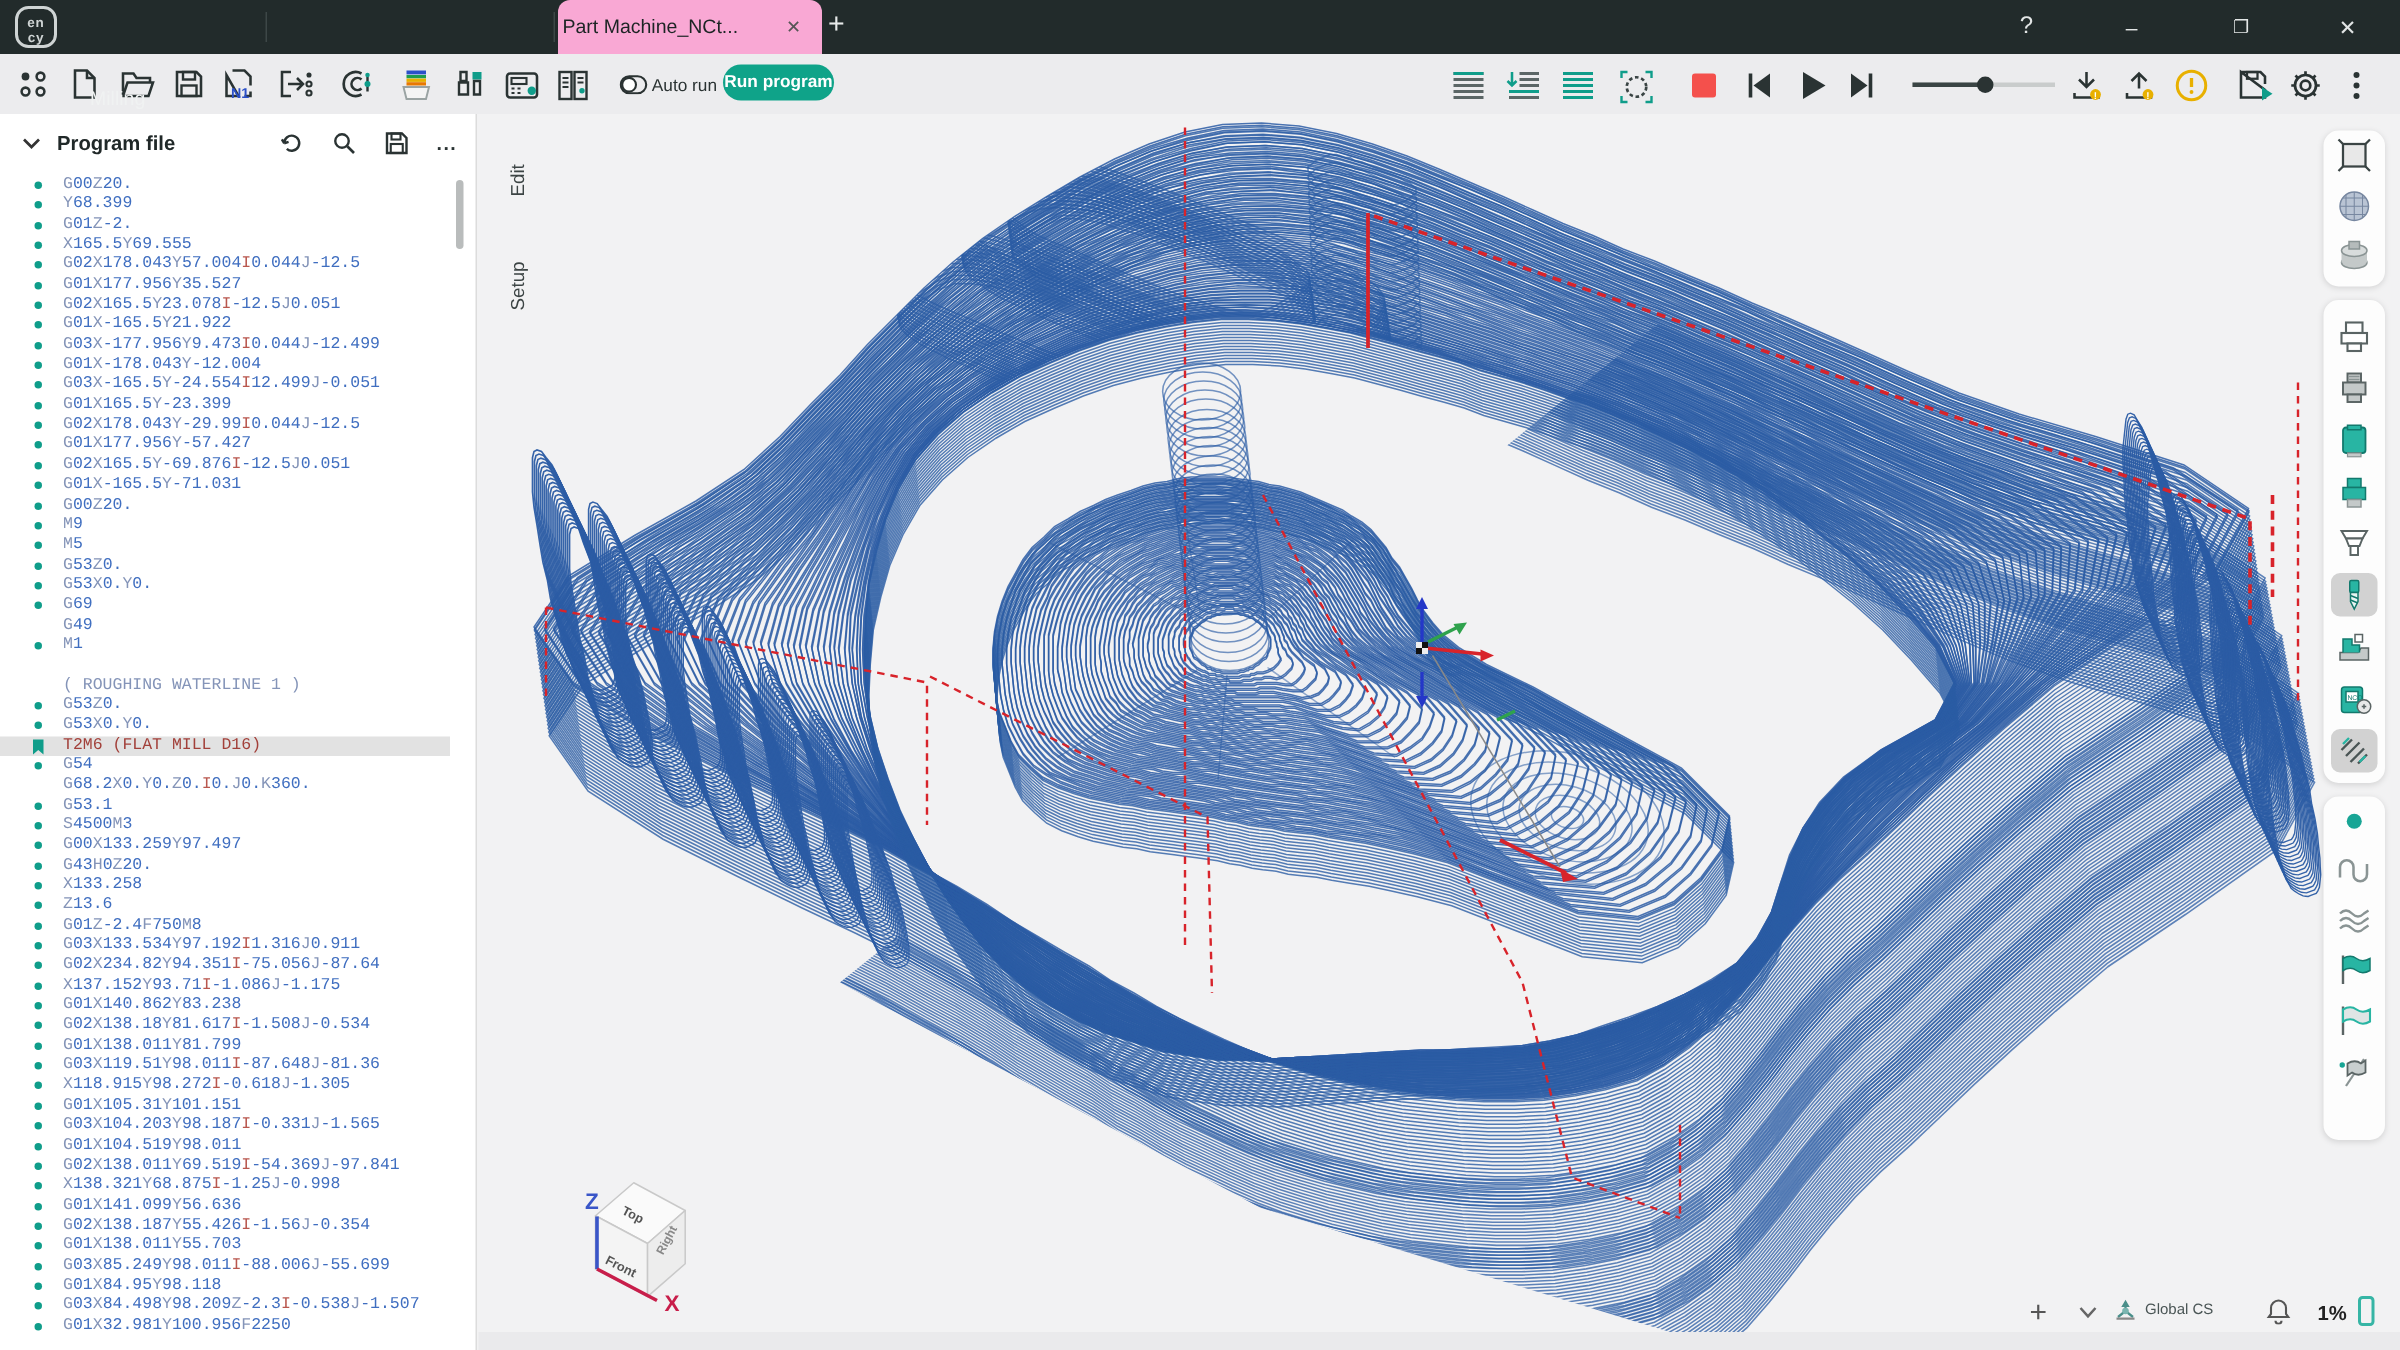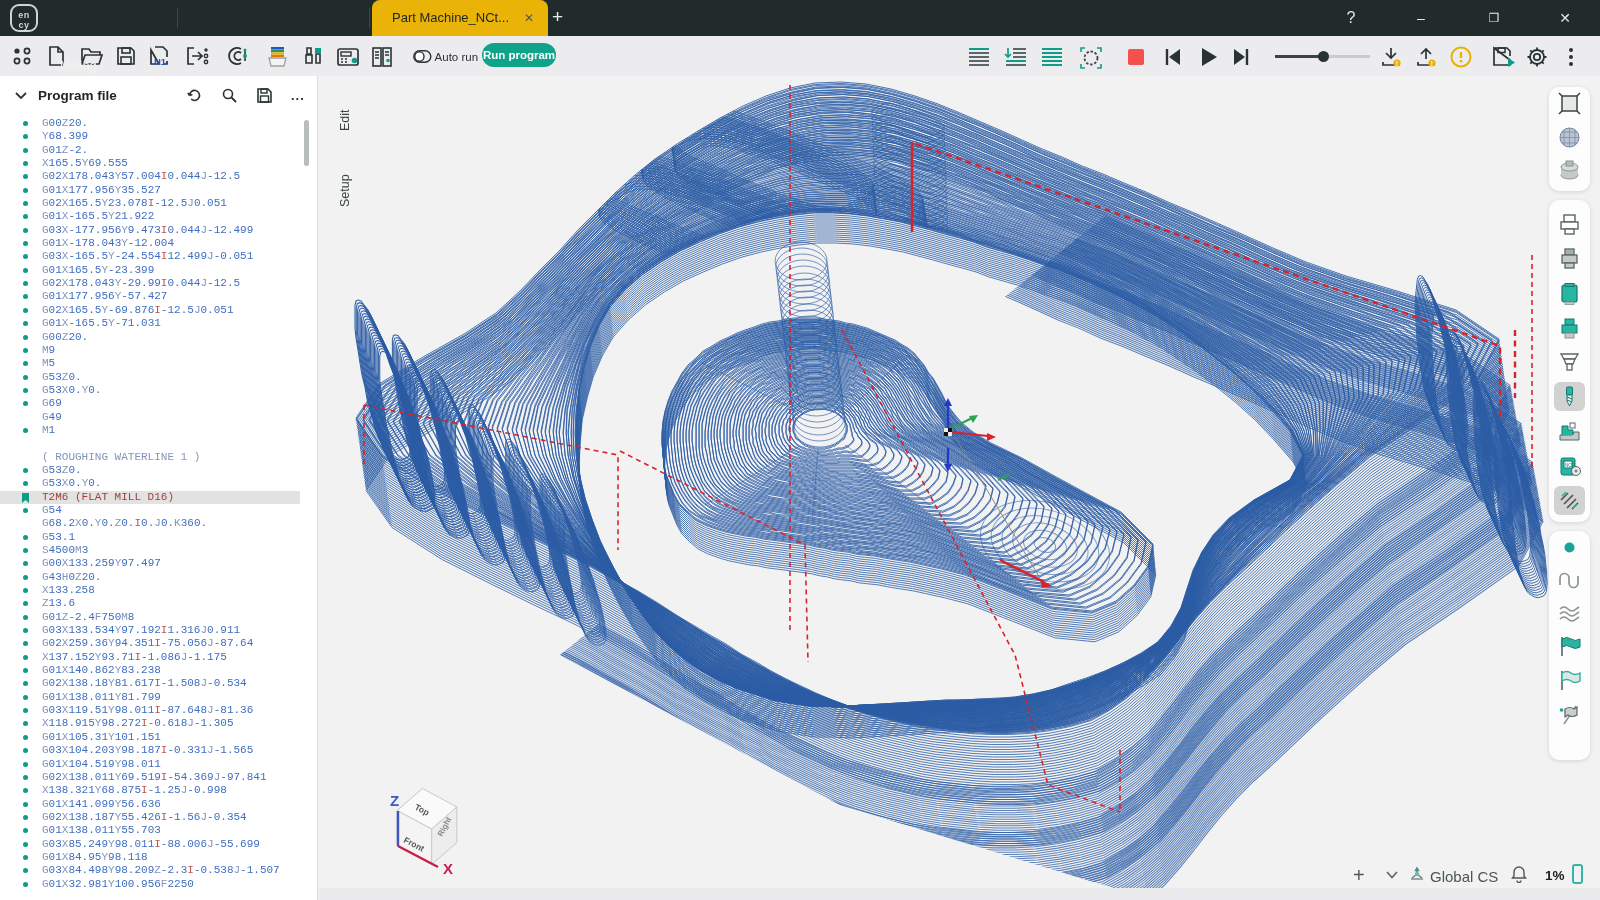--- a/index.html
+++ b/index.html
@@ -1,21 +1,21 @@
 <!DOCTYPE html>
 <html><head>
 <meta charset="utf-8">
 <style>
 * { margin:0; padding:0; box-sizing:border-box; }
 html,body { width:1600px; height:900px; overflow:hidden; font-family:"Liberation Sans",sans-serif; background:#f2f2f3; }
 .titlebar { position:absolute; left:0; top:0; width:1600px; height:36px; background:#222b2b; z-index:5; }
 .logo { position:absolute; left:10px; top:4px; width:28px; height:28px; border:2px solid #cfd4d4; border-radius:9px; color:#cfd4d4; font-size:9px; font-weight:bold; line-height:10px; text-align:center; padding-top:4px; letter-spacing:0.5px; }
 .apptitle { position:absolute; left:60px; top:10px; color:#f0f2f2; font-size:13px;margin-top:48px; }
 .tab1 { position:absolute; left:180px; top:0; width:190px; height:36px; color:#c8cdcd; font-size:13px; line-height:36px; text-align:center; }
-.tabactive { position:absolute; left:372px; top:0; width:176px; height:36px; background:#eab308; border-radius:8px 8px 0 0; color:#1c2424; font-size:13px; line-height:36px; padding-left:20px; }
+.tabactive { position:absolute; left:372px; top:0; width:176px; height:36px; background:#f9a8d4; border-radius:8px 8px 0 0; color:#1c2424; font-size:13px; line-height:36px; padding-left:3px; }
 .tabclose { position:absolute; right:14px; top:0px; color:#555; font-size:12px; }
 .tabplus { position:absolute; left:552px; top:6px; color:#e7eaea; font-size:19px; font-weight:400; }
 .winbtn { position:absolute; top:0; height:36px; width:46px; color:#e3e6e6; text-align:center; line-height:36px; font-size:14px; }
 .toolbar { position:absolute; left:0; top:36px; width:1600px; height:40px; background:#ececee; z-index:4; }
 .leftpanel { position:absolute; left:0; top:76px; width:318px; height:824px; background:#ffffff; border-right:1px solid #dcdcdc; z-index:3; }
 .phtitle { position:absolute; left:38px; top:88px; font-size:13.5px; font-weight:bold; color:#202828; z-index:4; }
 .codelist { position:absolute; left:0; top:117px; width:300px; overflow:hidden; font-family:"Liberation Mono",monospace; font-size:11px; line-height:13.35px; z-index:4; }
 .row { position:relative; height:13.35px; }
 .row .bu { position:absolute; left:23px; top:4px; width:5px; height:5px; border-radius:3px; background:#0f9d8a; }
 .row .tx { position:absolute; left:42px; top:0; white-space:pre; }
@@ -788,21 +788,21 @@
     <path d="M2 2 L7 7.5 L12 2" fill="none" stroke="#666" stroke-width="1.7"></path>
   </svg>
 <svg style="position:absolute;left:1408px;top:865px" width="18" height="18" viewBox="0 0 18 18">
     <g stroke="#4a8f8a" stroke-width="1.5" fill="none">
       <path d="M9 3 v6 M9 9 L4 13 M9 9 L14 13"></path>
       <path d="M9 3 l-1.5 2.5 h3 z" fill="#4a8f8a"></path>
       <circle cx="9" cy="9" r="2.2" fill="#7ab5b0" stroke="none"></circle>
       <path d="M3 14 h12" stroke="#888"></path>
     </g>
   </svg>
-<div class="bottomctl" style="left:1430px;top:868px;color:#4a5555;font-size:15px">Global CS</div>
+<div class="bottomctl" style="left:1430px;top:868px;color:#4a5555;font-size:10px">Global CS</div>
 <svg style="position:absolute;left:1510px;top:865px" width="18" height="18" viewBox="0 0 18 18">
     <path d="M9 2 a5 5 0 0 1 5 5 v4 l1.5 2 h-13 l1.5 -2 v-4 a5 5 0 0 1 5 -5 z" fill="none" stroke="#555" stroke-width="1.4"></path>
     <path d="M7 15.5 a2 2 0 0 0 4 0" fill="none" stroke="#555" stroke-width="1.4"></path>
   </svg>
 <div class="bottomctl" style="left:1545px;top:868px;color:#222;font-size:13.5px;font-weight:bold">1%</div>
 <div style="position:absolute;left:1572px;top:864px;width:11px;height:20px;border:2px solid #36b5a5;border-radius:3px"></div>
 <div class="rtool" style="top:87px;height:104px"></div>
 <div class="rtool" style="top:200px;height:322px"></div>
 <div class="rtool" style="top:531px;height:229px"></div>
 <div class="rticon" style="top:91px;left:1557px;position:absolute"><svg width="25" height="25" viewBox="0 0 25 25">
@@ -1066,21 +1066,21 @@
     <div class="row">
       <span class="bu"></span>
       <span class="tx"><span class="cl">G</span><span class="cd">01</span><span class="cl">Z</span><span class="cd">-2.4</span><span class="cl">F</span><span class="cd">750</span><span class="cl">M</span><span class="cd">8</span></span>
     </div>
     <div class="row">
       <span class="bu"></span>
       <span class="tx"><span class="cl">G</span><span class="cd">03</span><span class="cl">X</span><span class="cd">133.534</span><span class="cl">Y</span><span class="cd">97.192</span><span class="ci">I</span><span class="cd">1.316</span><span class="cl">J</span><span class="cd">0.911</span></span>
     </div>
     <div class="row">
       <span class="bu"></span>
-      <span class="tx"><span class="cl">G</span><span class="cd">02</span><span class="cl">X</span><span class="cd">259.36</span><span class="cl">Y</span><span class="cd">94.351</span><span class="ci">I</span><span class="cd">-75.056</span><span class="cl">J</span><span class="cd">-87.64</span></span>
+      <span class="tx"><span class="cl">G</span><span class="cd">02</span><span class="cl">X</span><span class="cd">234.82</span><span class="cl">Y</span><span class="cd">94.351</span><span class="ci">I</span><span class="cd">-75.056</span><span class="cl">J</span><span class="cd">-87.64</span></span>
     </div>
     <div class="row">
       <span class="bu"></span>
       <span class="tx"><span class="cl">X</span><span class="cd">137.152</span><span class="cl">Y</span><span class="cd">93.71</span><span class="ci">I</span><span class="cd">-1.086</span><span class="cl">J</span><span class="cd">-1.175</span></span>
     </div>
     <div class="row">
       <span class="bu"></span>
       <span class="tx"><span class="cl">G</span><span class="cd">01</span><span class="cl">X</span><span class="cd">140.862</span><span class="cl">Y</span><span class="cd">83.238</span></span>
     </div>
     <div class="row">

